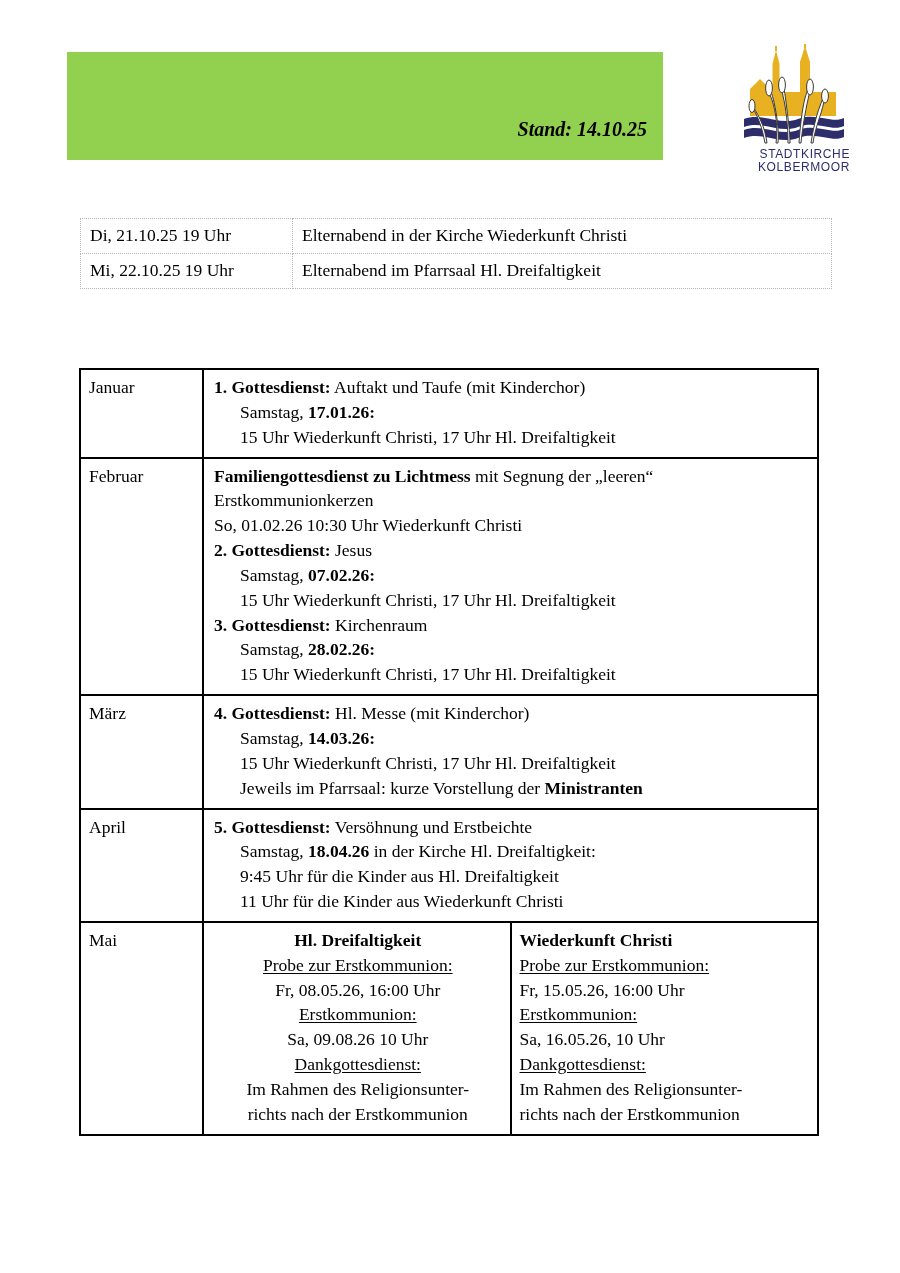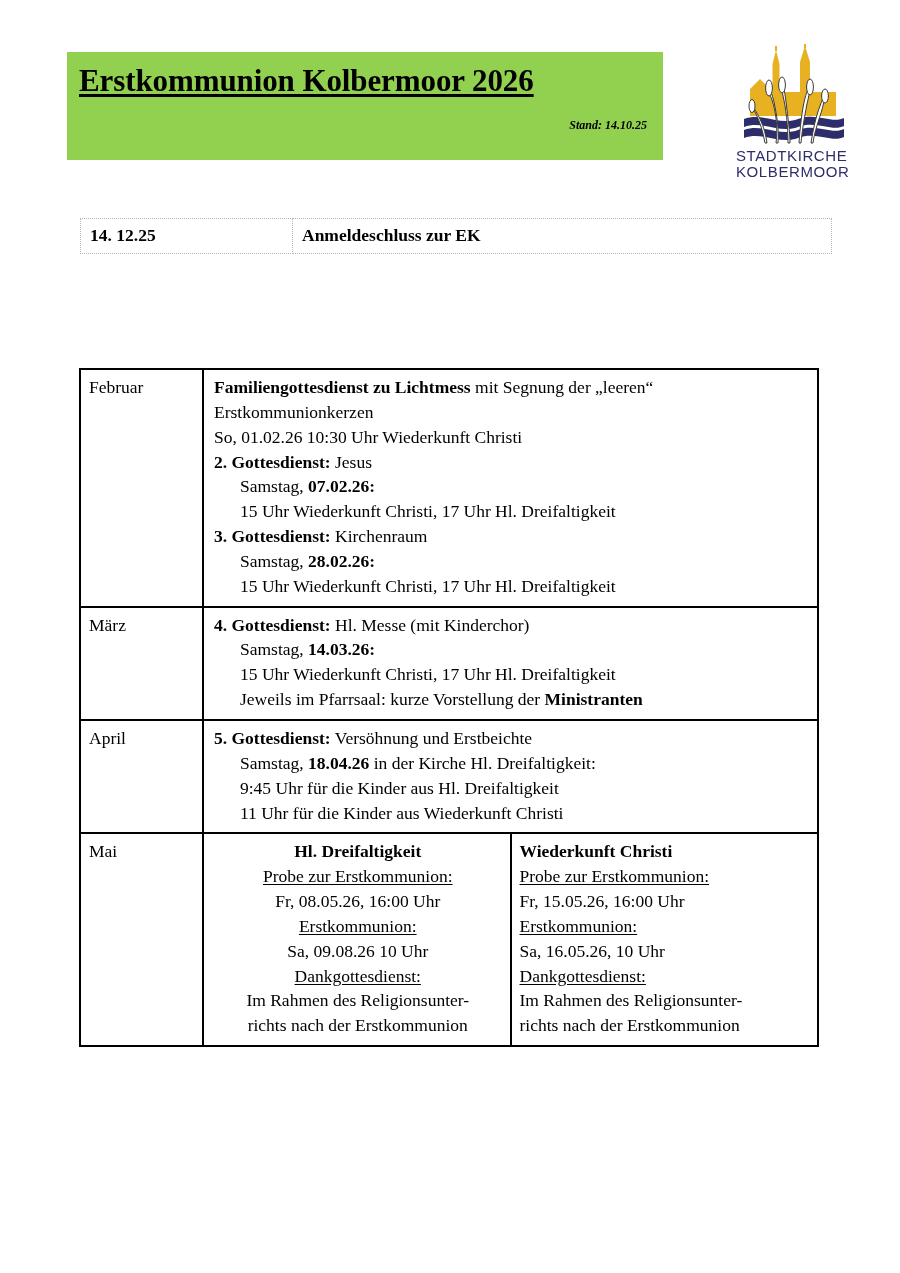--- a/index.html
+++ b/index.html
@@ -39,21 +39,21 @@
     line-height: 1.08;
     text-decoration: underline;
     text-underline-offset: 3px;
     letter-spacing: -0.1px;
     white-space: nowrap;
   }
   #stand-line {
     position: absolute;
     right: 16px;
     top: 66px;
-    font-size: 12px;
+    font-size: 20px;
     font-style: italic;
     font-weight: bold;
     white-space: nowrap;
   }
 
   
   #logo-block {
     position: absolute;
     left: 736px;
     top: 44px;
@@ -63,24 +63,24 @@
   #logo-mark {
     display: block;
     width: 114px;
     height: 104px;
   }
   #logo-wordmark {
     position: absolute;
     left: 0;
     top: 104px;
     width: 114px;
-    text-align: left;
+    text-align: right;
     color: #2e2d6b;
     font-family: "Liberation Sans", "DejaVu Sans", sans-serif;
-    font-size: 15px;
+    font-size: 12px;
     line-height: 1.08;
     letter-spacing: 0.6px;
   }
 
   
   #info-table {
     position: absolute;
     left: 80px;
     top: 218px;
     width: 752px;
@@ -126,21 +126,20 @@
   .flush { display: block; }
   b { font-weight: bold; }
   u.ul { text-decoration: underline; text-underline-offset: 2px; }
 </style>
 </head>
 <body>
 
 <div id="header-area">
 
   <div id="title-banner">
-    <div id="doc-title">Erstkommunion Kolbermoor 2026</div>
     <div id="stand-line">Stand: 14.10.25</div>
   </div>
 
   <div id="logo-block">
     <svg id="logo-mark" viewBox="0 0 114 104">
 
       <g fill="#E8B122">
 
         <path d="M40 6 L43.5 20 L43.5 62 L36.5 62 L36.5 20 Z"></path>
         <rect x="39" y="2" width="2" height="5"></rect>
@@ -173,30 +172,42 @@
     </svg>
     <div id="logo-wordmark">
       <div>STADTKIRCHE</div>
       <div>KOLBERMOOR</div>
     </div>
   </div>
 </div>
 
 <table id="info-table">
   <tbody>
-  <tr class="deadline">
-    <td class="when">14. 12.25</td>
-    <td class="what">Anmeldeschluss zur EK</td>
+      <tr>
+    <td class="when">Di, 21.10.25 19 Uhr</td>
+    <td class="what">Elternabend in der Kirche Wiederkunft Christi</td>
+  </tr>
+  <tr>
+    <td class="when">Mi, 22.10.25 19 Uhr</td>
+    <td class="what">Elternabend im Pfarrsaal Hl. Dreifaltigkeit</td>
   </tr>
 </tbody>
   </table>
 
 <table id="schedule-table">
 
   <tbody>
+      <tr>
+    <td class="month">Januar</td>
+    <td class="body" colspan="2">
+      <span class="flush"><b>1. Gottesdienst:</b><span> Auftakt und Taufe (mit Kinderchor)</span></span>
+      <span class="ind"><span>Samstag, </span><b>17.01.26:</b></span>
+      <span class="ind">15 Uhr Wiederkunft Christi, 17 Uhr Hl. Dreifaltigkeit</span>
+    </td>
+  </tr>
 
   <tr>
     <td class="month">Februar</td>
     <td class="body" colspan="2">
       <span class="flush"><b>Familiengottesdienst zu Lichtmess</b><span> mit Segnung der „leeren“ Erstkommunionkerzen</span></span>
       <span class="flush">So, 01.02.26 10:30 Uhr Wiederkunft Christi</span>
       <span class="flush"><b>2. Gottesdienst:</b><span> Jesus</span></span>
       <span class="ind"><span>Samstag, </span><b>07.02.26:</b></span>
       <span class="ind">15 Uhr Wiederkunft Christi, 17 Uhr Hl. Dreifaltigkeit</span>
       <span class="flush"><b>3. Gottesdienst:</b><span> Kirchenraum</span></span>

